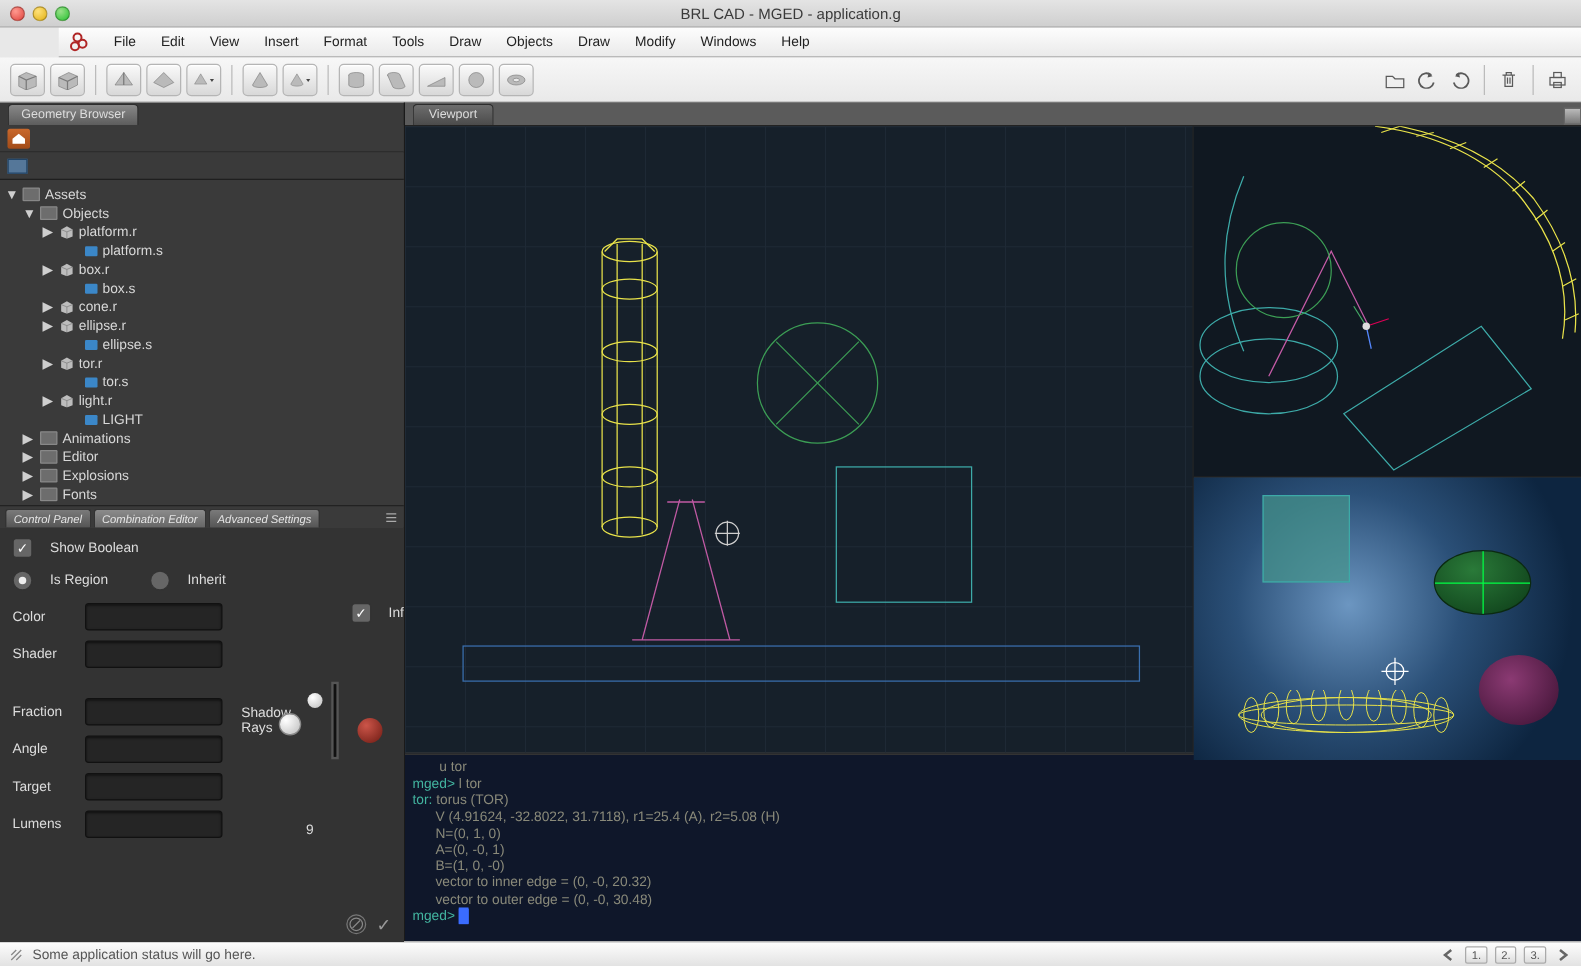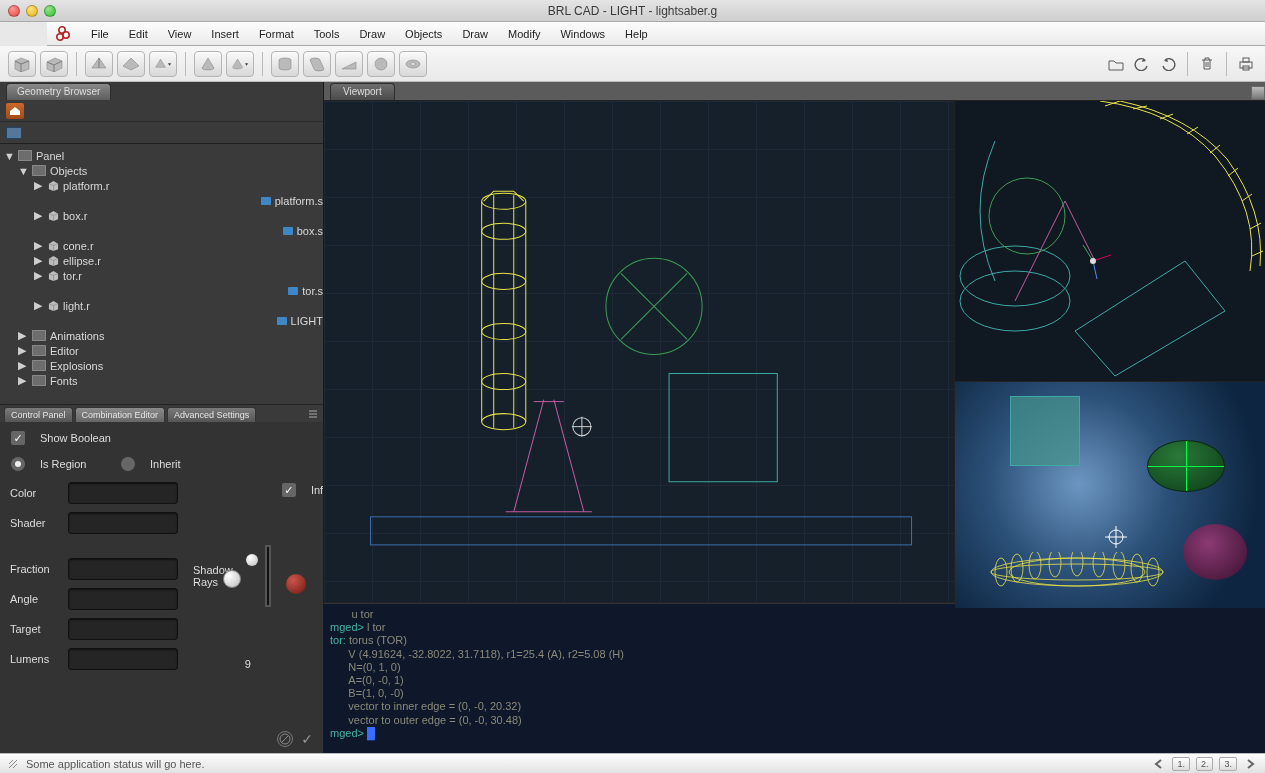--- a/index.html
+++ b/index.html
@@ -43,24 +43,24 @@
   .crumb-row .orange-home { width:18px; height:16px; background: linear-gradient(#c9682c,#a24b18); border-radius:2px; display:flex; align-items:center; justify-content: center;}
 
   
   .tree { flex:0 0 260px; overflow:auto; background:#3a3a3a; color:#d8d8d8; padding:4px 0; }
   .ti { display:flex; align-items:center; height:15px; padding-left:4px; gap:4px; }
   .ti .arrow { width:10px; color:#cfcfcf; }
   .ti .folder { width:14px; height:11px; background:#6d6d6d; border-radius:1px; box-shadow:inset 0 0 0 1px #888; }
   .ti .cube { width:11px; height:11px; }
   .ti .blue { width:10px; height:8px; background:#3b87c8; border-radius:1px;  }
   .ti .lbl { white-space:nowrap; }
-  .d0 { padding-left:4px; } .d1 { padding-left:18px;} .d2 { padding-left:34px;} .d3 { padding-left:54px;justify-content:flex-end;}
-
-  
-  .prop-tabs { height:18px; display:flex; align-items:flex-end; background:#3a3a3a; border-top:1px solid #222; padding-left:4px; gap:2px; }
+  .d0 { padding-left:4px; } .d1 { padding-left:18px;} .d2 { padding-left:34px;} .d3 { padding-left:54px;}
+
+  
+  .prop-tabs { height:18px; display:flex; align-items:flex-end; background:#3a3a3a; border-top:1px solid #222; padding-left:4px; gap:2px;font-style:italic; }
   .prop-tabs .ptab { font-size:9px; color:#e5e5e5; background:linear-gradient(#7a7a7a,#555); padding:2px 6px; border-radius:3px 3px 0 0; border:1px solid #333; border-bottom:none;}
   .prop-tabs .ptab.active { background:linear-gradient(#8b8b8b,#666);}
   .props { flex:1; background:#333; color:#ddd; padding:8px 10px 6px; display:flex; flex-direction:column; gap:10px; overflow:auto; }
   .prow { display:flex; align-items:center; gap:8px; }
   .prow label { width:50px; color:#ddd; }
   .prow .fld { flex:0 0 110px; height:22px; background:#252525; border:1px solid #111; border-radius:3px; box-shadow:inset 0 1px 2px rgba(0,0,0,.6); }
   .prow .fld.long { flex:0 0 198px; }
   .chk { width:16px; height:16px; background:#666; border:1px solid #333; border-radius:3px; display:flex; align-items:center; justify-content:center; color:#fff; font-size:11px;}
   .radio { width:16px; height:16px; border-radius:50%; background:#666; border:1px solid #333; display:flex; align-items:center; justify-content:center;}
   .radio .dot { width:6px; height:6px; border-radius:50%; background:#eee;}
@@ -106,21 +106,21 @@
 </style>
 </head>
 <body>
 
 <div class="titlebar">
   <div class="traffic">
     <div class="tl red"></div>
     <div class="tl yellow"></div>
     <div class="tl green"></div>
   </div>
-  <div class="title">BRL CAD - LIGHT - lightsaber.g</div>
+  <div class="title">BRL CAD - MGED - application.g</div>
 </div>
 
 <div class="menubar">
   <div class="app-icon">
     <svg viewBox="0 0 18 18">
         <circle cx="7" cy="5" r="3.2" fill="none" stroke="#b02626" stroke-width="1.6"></circle>
         <circle cx="11" cy="10" r="3.2" fill="none" stroke="#b02626" stroke-width="1.6"></circle>
         <circle cx="5" cy="12" r="3.2" fill="none" stroke="#b02626" stroke-width="1.6"></circle>
       </svg>
   </div>
@@ -259,21 +259,21 @@
           </svg>
         </div>
     </div>
     <div class="crumb-row" style="border-bottom:1px solid #1f1f1f;">
       <div class="sq"></div>
     </div>
     <div class="tree" id="tree">
         <div class="ti d0">
           <span class="arrow">▼</span>
           <span class="folder"></span>
-          <span class="lbl">Panel</span>
+          <span class="lbl">Assets</span>
         </div>
         <div class="ti d1">
           <span class="arrow">▼</span>
           <span class="folder"></span>
           <span class="lbl">Objects</span>
         </div>
         <div class="ti d2">
           <span class="arrow">▶</span>
           <span>
             <svg class="cube" viewBox="0 0 12 12">
@@ -315,20 +315,25 @@
         </div>
         <div class="ti d2">
           <span class="arrow">▶</span>
           <span>
             <svg class="cube" viewBox="0 0 12 12">
               <path d="M1 4 L6 1 L11 4 L11 10 L6 12 L1 10 Z" fill="#bdbdbd"></path>
               <path d="M1 4 L6 6 L11 4 M6 6 L6 12" stroke="#7a7a7a" fill="none" stroke-width="0.6"></path>
             </svg>
           </span>
           <span class="lbl">ellipse.r</span>
+        </div>
+        <div class="ti d3">
+          <span class="arrow"></span>
+          <span class="blue"></span>
+          <span class="lbl">ellipse.s</span>
         </div>
         <div class="ti d2">
           <span class="arrow">▶</span>
           <span>
             <svg class="cube" viewBox="0 0 12 12">
               <path d="M1 4 L6 1 L11 4 L11 10 L6 12 L1 10 Z" fill="#bdbdbd"></path>
               <path d="M1 4 L6 6 L11 4 M6 6 L6 12" stroke="#7a7a7a" fill="none" stroke-width="0.6"></path>
             </svg>
           </span>
           <span class="lbl">tor.r</span>

